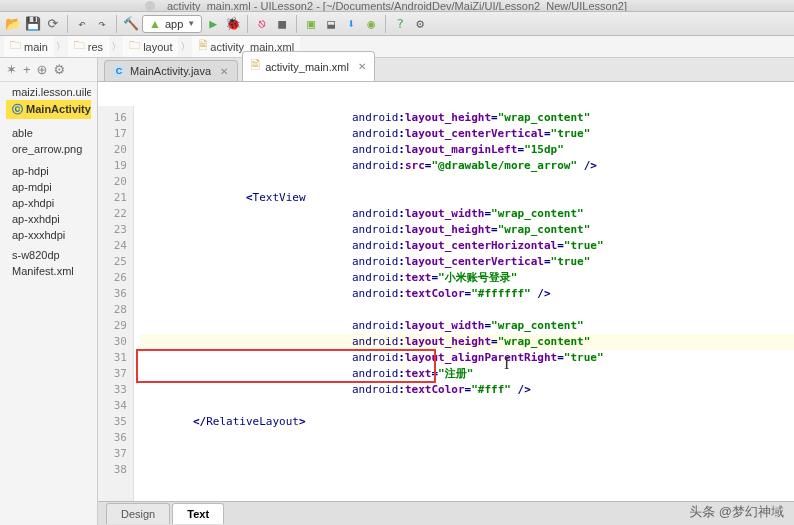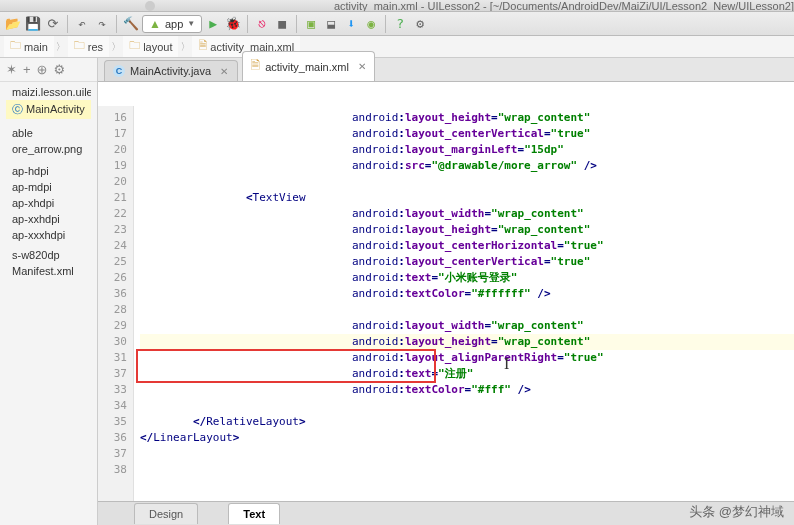--- a/index.html
+++ b/index.html
@@ -1,18 +1,18 @@
 <!DOCTYPE html>
 <html><head>
 <meta charset="utf-8">
 <style>
   * { margin: 0; padding: 0; box-sizing: border-box; }
   body { font-family: "Menlo", "Consolas", monospace; font-size: 12px; background: #f0f0f0; width: 794px; height: 525px; overflow: hidden; position: relative; }
   
-  .window-title-bar { height: 12px; background: linear-gradient(#e8e8e8,#d8d8d8); border-bottom:1px solid #bbb; display:flex; align-items:center; justify-content:flex-end; font-family: "Helvetica Neue", Arial, sans-serif; font-size:11px; color:#666; overflow:hidden; }
+  .window-title-bar { height: 12px; background: linear-gradient(#e8e8e8,#d8d8d8); border-bottom:1px solid #bbb; display:flex; align-items:center; justify-content:center; font-family: "Helvetica Neue", Arial, sans-serif; font-size:11px; color:#666; overflow:hidden; }
   .title-close { position:absolute; left:145px; top:1px; width:10px; height:10px; border-radius:50%; background:#ccc; }
   
   .main-toolbar { height: 24px; background: linear-gradient(#eee,#e0e0e0); border-bottom:1px solid #bbb; display:flex; align-items:center; padding:0 4px; gap:2px; }
   .tb-sep { width:1px; height:18px; background:#bbb; margin:0 3px; }
   .tb-icon { width:18px; height:18px; display:flex; align-items:center; justify-content:center; font-size:13px; color:#666; }
   .app-combo { display:flex; align-items:center; gap:4px; padding:1px 6px; background:#fff; border:1px solid #aaa; border-radius:3px; font-family:sans-serif; font-size:11px; color:#333; }
   .app-combo .droid { color:#7cb342; font-size:12px; }
   .app-combo .dd { font-size:8px; color:#666; }
   .run-icon { color:#4caf50; }
   .bug-icon { color:#4caf50; }
@@ -22,21 +22,21 @@
   .crumb .folder { color:#d4a44a; font-size:11px; }
   .crumb-sep { color:#999; font-size:10px; }
   
   .body-row { display:flex; height: calc(100% - 12px - 24px - 22px); }
   
   .left-col { width: 98px; background:#f4f4f4; border-right:1px solid #ccc; display:flex; flex-direction:column; font-family:sans-serif; font-size:11px; color:#333; overflow:hidden; }
   .left-toolbar { height:24px; display:flex; align-items:center; gap:6px; padding:0 6px; border-bottom:1px solid #ddd; color:#888; font-size:14px; }
   .left-toolbar span { font-size:13px; }
   .tree { padding: 2px 6px; }
   .tree-item { padding: 2px 4px 2px 6px; white-space:nowrap; overflow:hidden; }
-  .tree-item.selected { background:#fef9c3; }
+  .tree-item.selected { background:#fde047;font-weight:bold; }
   
   .editor-col { flex:1; display:flex; flex-direction:column; background:#fff; min-width:0; }
   .tab-bar { height:24px; background:#e6e6e6; border-bottom:1px solid #bbb; display:flex; align-items:flex-end; padding-left:6px; font-family:sans-serif; font-size:11px; }
   .file-tab { display:flex; align-items:center; gap:5px; padding:4px 8px; background:#dcdcdc; border:1px solid #bbb; border-bottom:none; border-top-left-radius:4px; border-top-right-radius:4px; margin-right:4px; color:#333; }
   .file-tab.active { background:#fff; }
   .file-tab .close { font-size:10px; color:#888; margin-left:4px; }
   .file-tab .j-icon { width:12px; height:12px; border-radius:50%; background:#c4e1f5; color:#2675bf; font-size:9px; display:flex; align-items:center; justify-content:center; font-weight:bold; }
   .file-tab .x-icon { color:#d4a44a; font-size:12px; }
   
   .code-area { flex:1; display:flex; background:#fff; overflow:hidden; position:relative;margin-top:24px; }
@@ -47,21 +47,21 @@
   .line.hl { background:#fffde7; }
   .ns { color:#000080; font-weight:normal; }
   .attr { color:#660099; font-weight:bold; }
   .val { color:#008000; font-weight:bold; }
   .tag { color:#000080; font-weight:normal; }
   .punct { color:#000080; font-weight:bold; }
   .red-box { position:absolute; border:2px solid #e53935; pointer-events:none; }
   .caret-i { position:absolute; font-family: serif; font-size:16px; color:#333; }
   
   .bottom-tabs { height:24px; background:#e0e0e0; border-top:1px solid #bbb; display:flex; align-items:center; padding-left:8px; font-family:sans-serif; font-size:11px; }
-  .bottom-tab { padding:4px 14px; border:1px solid #bbb; border-bottom:none; background:#e8e8e8; color:#555; margin-right:2px; border-top-left-radius:3px; border-top-right-radius:3px;margin-left:28px; }
+  .bottom-tab { padding:4px 14px; border:1px solid #bbb; border-bottom:none; background:#e8e8e8; color:#555; margin-right:2px; border-top-left-radius:3px; border-top-right-radius:3px; }
   .bottom-tab.active { background:#fff; color:#000; font-weight:bold; }
   
   .watermark { position:absolute; right:10px; bottom:4px; font-family:sans-serif; font-size:13px; color:#666; }
 </style>
 </head>
 <body>
 
 <div class="window-title-bar">
   <span class="title-close"></span>
   <span>activity_main.xml - UILesson2 - [~/Documents/AndroidDev/MaiZi/UI/Lesson2_New/UILesson2]</span>
@@ -201,21 +201,20 @@
           <div class="line">                                <span class="ns">android</span><span class="punct">:</span><span class="attr">text</span><span class="punct">=</span><span class="val">"小米账号登录"</span></div>
           <div class="line">                                <span class="ns">android</span><span class="punct">:</span><span class="attr">textColor</span><span class="punct">=</span><span class="val">"#ffffff"</span><span class="punct"> /&gt;</span></div>
           <div class="line"></div>
           <div class="line">                                <span class="ns">android</span><span class="punct">:</span><span class="attr">layout_width</span><span class="punct">=</span><span class="val">"wrap_content"</span></div>
           <div class="line hl">                                <span class="ns">android</span><span class="punct">:</span><span class="attr">layout_height</span><span class="punct">=</span><span class="val">"wrap_content"</span></div>
           <div class="line">                                <span class="ns">android</span><span class="punct">:</span><span class="attr">layout_alignParentRight</span><span class="punct">=</span><span class="val">"true"</span></div>
           <div class="line">                                <span class="ns">android</span><span class="punct">:</span><span class="attr">text</span><span class="punct">=</span><span class="val">"注册"</span></div>
           <div class="line">                                <span class="ns">android</span><span class="punct">:</span><span class="attr">textColor</span><span class="punct">=</span><span class="val">"#fff"</span><span class="punct"> /&gt;</span></div>
           <div class="line"></div>
           <div class="line">        <span class="punct">&lt;/</span><span class="tag">RelativeLayout</span><span class="punct">&gt;</span></div>
-          <div class="line"><span class="punct">&lt;/</span><span class="tag">LinearLayout</span><span class="punct">&gt;</span></div>
           <div class="line"></div>
         </div>
     </div>
     <div class="bottom-tabs">
       <div class="bottom-tab">Design</div>
       <div class="bottom-tab active">Text</div>
     </div>
   </div>
 </div>
 

